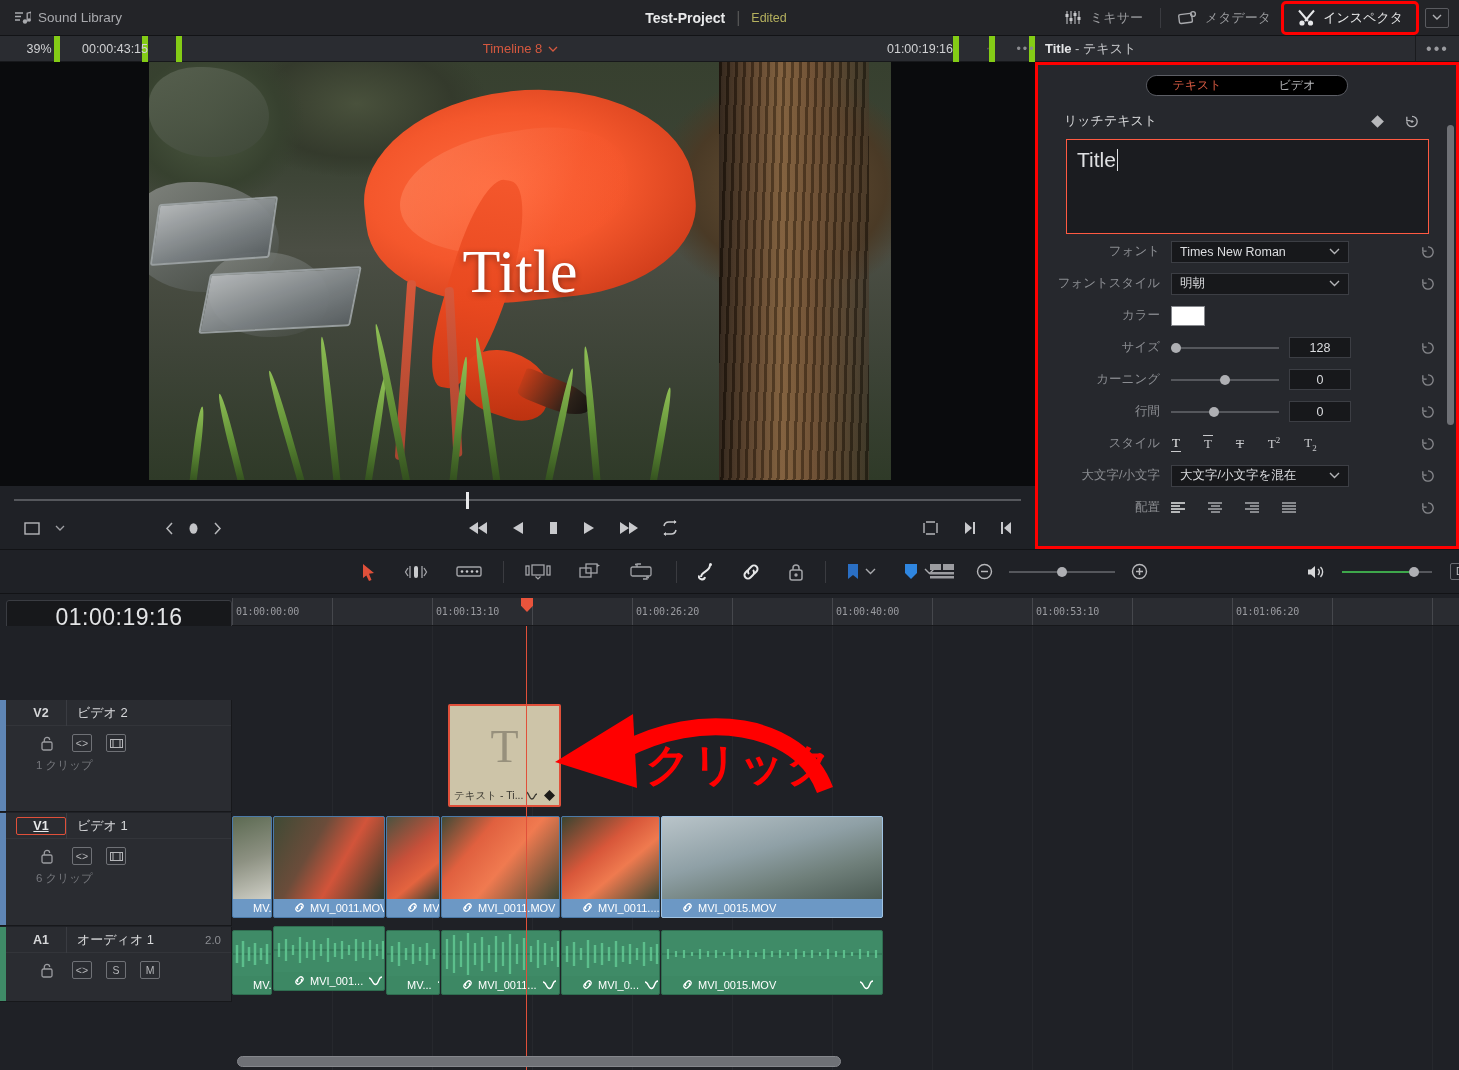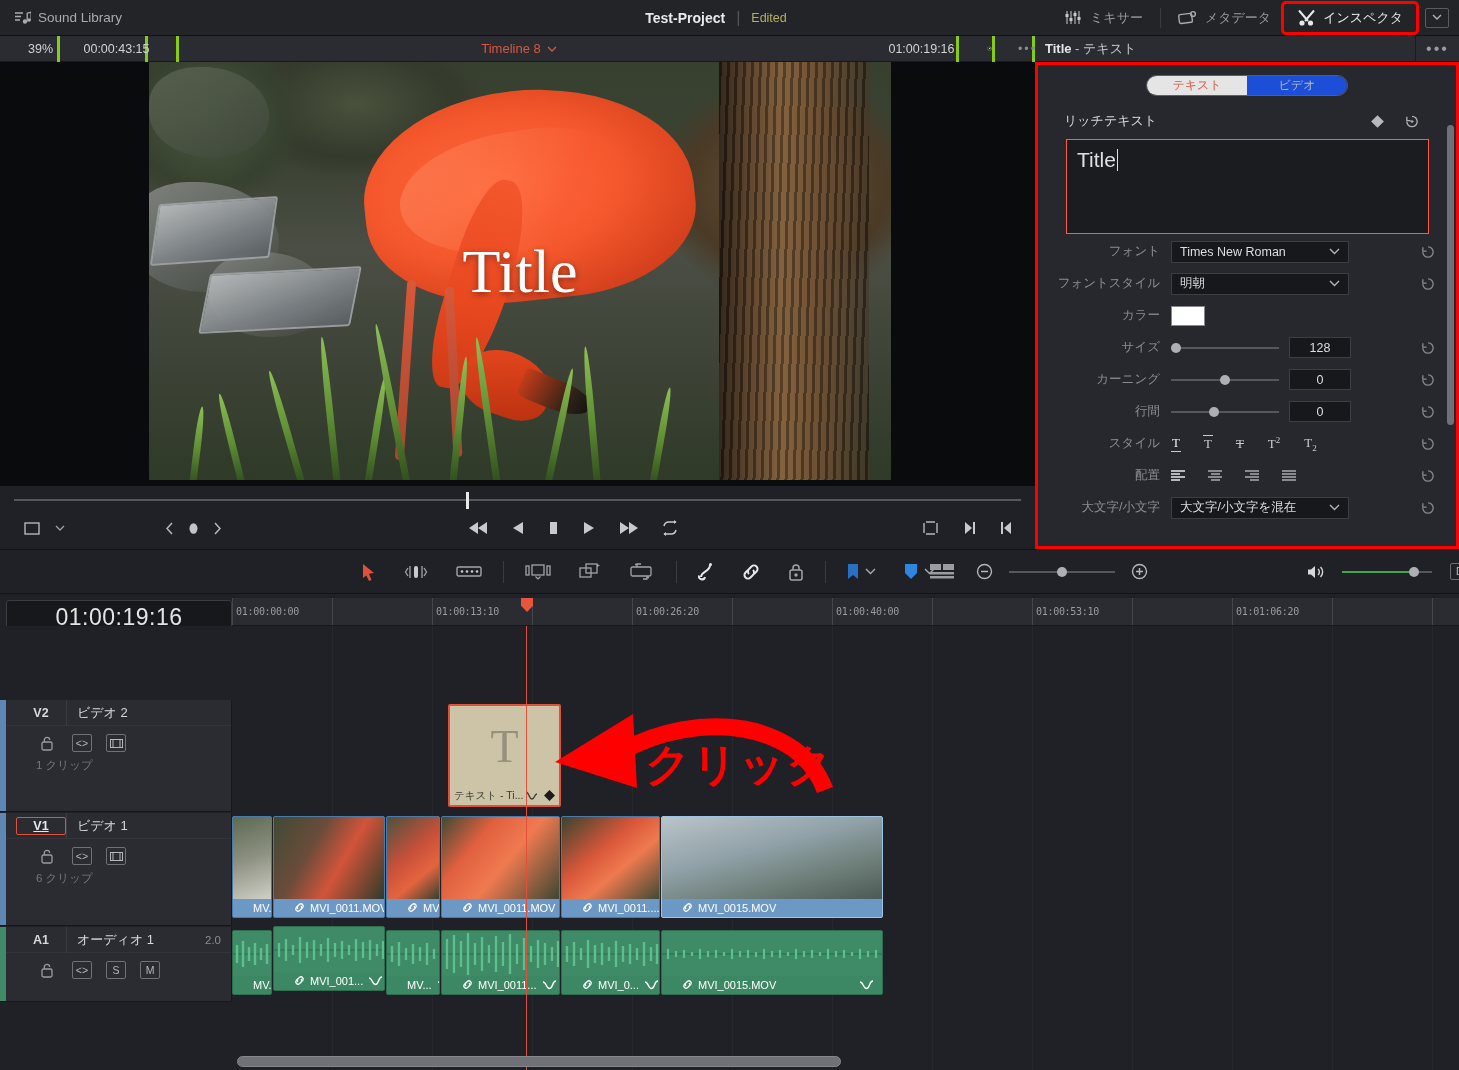--- a/index.html
+++ b/index.html
@@ -34,21 +34,21 @@
     display:flex;align-items:center;justify-content:center;margin-left:9px;
   }
 
   
   .viewer-head {
     position:absolute; left:0; top:36px; width:1035px; height:26px;
     background:#2a2c31; display:flex; align-items:center;
     border-bottom:1px solid #17181b;
   }
   .vh-cell { display:flex;align-items:center;justify-content:center;height:26px;
-    border-right:3px solid #84cc16; font-size:12.5px; color:#d0d1d3;padding-left:28px;}
+    border-right:6px solid #84cc16; font-size:12.5px; color:#d0d1d3;padding-left:28px;}
   .vh-zoom { width:60px; gap:4px; }
   .vh-tc { width:88px; font-size:12.5px;}
   .vh-dot { width:26px; }
   .vh-mid { flex:1; display:flex; align-items:center; justify-content:center; }
   .vh-timeline-name { font-size:13px; color:#d4583f; display:flex; align-items:center; gap:6px;}
   .vh-right-tc { width:100px; }
   .vh-color { width:36px; }
   .vh-dots { width:40px; letter-spacing:2px; color:#8a8b8f; }
 
   
@@ -168,22 +168,22 @@
     position:absolute; left:1035px; top:62px; width:424px; height:487px;
     background:#26282d;
     border:3px solid #ff0000;
     overflow:hidden;
   }
   .seg-wrap{ display:flex; justify-content:center; margin-top:10px;}
   .segmented{
     display:flex; border:1px solid #5d5f66; border-radius:11px; overflow:hidden; height:21px;
   }
   .seg{ width:100px; display:flex; align-items:center; justify-content:center;
-        font-size:12px; color:#b9babd; background:#1d4ed8;}
-  .seg.active{ background:#e5e5e5; color:#d95b43; }
+        font-size:12px; color:#b9babd; background:#000000;}
+  .seg.active{ background:#000000; color:#d95b43; }
   .sec-head{
     display:flex; align-items:center; margin:16px 18px 0 26px; font-size:13px; color:#d6d7d9;
   }
   .sec-head .sp{ flex:1; }
   .diamond{ width:9px;height:9px;background:#b7b8bb;transform:rotate(45deg); margin-right:22px;}
   .reset-ic{ width:16px;height:16px; }
   .textbox{
     margin:9px 27px 0 28px; height:95px; background:#1b1c20;
     border:1px solid #ff5a42; padding:8px 10px;
     font-size:21px; color:#dfe0e2; font-family:"Liberation Sans",sans-serif;
@@ -665,58 +665,58 @@
     </div>
     <span class="icon revert">
       <svg width="16" height="16" viewBox="0 0 17 17">
           <path d="M3 8.5a5.5 5.5 0 105.5-5.5" stroke="#a9aaae" stroke-width="1.4" fill="none"></path>
           <path d="M3 3.5v4h4" stroke="#a9aaae" stroke-width="1.4" fill="none"></path>
         </svg>
     </span>
   </div>
 
   <div class="row">
-    <div class="lab">配置</div>
-    <div class="align-btns">
-      <span class="icon">
-        <svg width="15" height="12" viewBox="0 0 15 12">
-            <path d="M0 1h14M0 4h9M0 7h14M0 10h9" stroke="#e6e7e8" stroke-width="1.7"></path>
-          </svg>
-      </span>
-      <span class="icon">
-        <svg width="15" height="12" viewBox="0 0 15 12">
-            <path d="M0 1h14M3 4h9M0 7h14M3 10h9" stroke="#a9aaae" stroke-width="1.7"></path>
-          </svg>
-      </span>
-      <span class="icon">
-        <svg width="15" height="12" viewBox="0 0 15 12">
-            <path d="M0 1h14M5 4h9M0 7h14M5 10h9" stroke="#a9aaae" stroke-width="1.7"></path>
-          </svg>
-      </span>
-      <span class="icon">
-        <svg width="15" height="12" viewBox="0 0 15 12">
-            <path d="M0 1h14M0 4h14M0 7h14M0 10h14" stroke="#a9aaae" stroke-width="1.7"></path>
-          </svg>
-      </span>
-    </div>
-    <span class="icon revert">
-      <svg width="16" height="16" viewBox="0 0 17 17">
-          <path d="M3 8.5a5.5 5.5 0 105.5-5.5" stroke="#a9aaae" stroke-width="1.4" fill="none"></path>
-          <path d="M3 3.5v4h4" stroke="#a9aaae" stroke-width="1.4" fill="none"></path>
-        </svg>
-    </span>
-  </div>
-
-  <div class="row">
     <div class="lab">大文字/小文字</div>
     <div class="dd">
       <span>大文字/小文字を混在</span>
       <span class="chev">
         <svg width="11" height="7" viewBox="0 0 11 7">
             <path d="M1 1l4.5 4.5L10 1" stroke="#b4b5b8" stroke-width="1.4" fill="none"></path>
+          </svg>
+      </span>
+    </div>
+    <span class="icon revert">
+      <svg width="16" height="16" viewBox="0 0 17 17">
+          <path d="M3 8.5a5.5 5.5 0 105.5-5.5" stroke="#a9aaae" stroke-width="1.4" fill="none"></path>
+          <path d="M3 3.5v4h4" stroke="#a9aaae" stroke-width="1.4" fill="none"></path>
+        </svg>
+    </span>
+  </div>
+
+  <div class="row">
+    <div class="lab">配置</div>
+    <div class="align-btns">
+      <span class="icon">
+        <svg width="15" height="12" viewBox="0 0 15 12">
+            <path d="M0 1h14M0 4h9M0 7h14M0 10h9" stroke="#e6e7e8" stroke-width="1.7"></path>
+          </svg>
+      </span>
+      <span class="icon">
+        <svg width="15" height="12" viewBox="0 0 15 12">
+            <path d="M0 1h14M3 4h9M0 7h14M3 10h9" stroke="#a9aaae" stroke-width="1.7"></path>
+          </svg>
+      </span>
+      <span class="icon">
+        <svg width="15" height="12" viewBox="0 0 15 12">
+            <path d="M0 1h14M5 4h9M0 7h14M5 10h9" stroke="#a9aaae" stroke-width="1.7"></path>
+          </svg>
+      </span>
+      <span class="icon">
+        <svg width="15" height="12" viewBox="0 0 15 12">
+            <path d="M0 1h14M0 4h14M0 7h14M0 10h14" stroke="#a9aaae" stroke-width="1.7"></path>
           </svg>
       </span>
     </div>
     <span class="icon revert">
       <svg width="16" height="16" viewBox="0 0 17 17">
           <path d="M3 8.5a5.5 5.5 0 105.5-5.5" stroke="#a9aaae" stroke-width="1.4" fill="none"></path>
           <path d="M3 3.5v4h4" stroke="#a9aaae" stroke-width="1.4" fill="none"></path>
         </svg>
     </span>
   </div>

